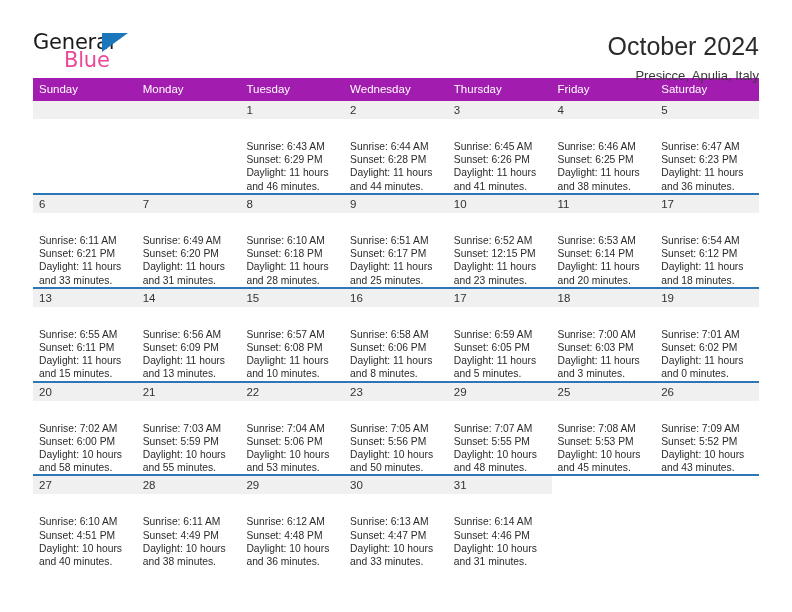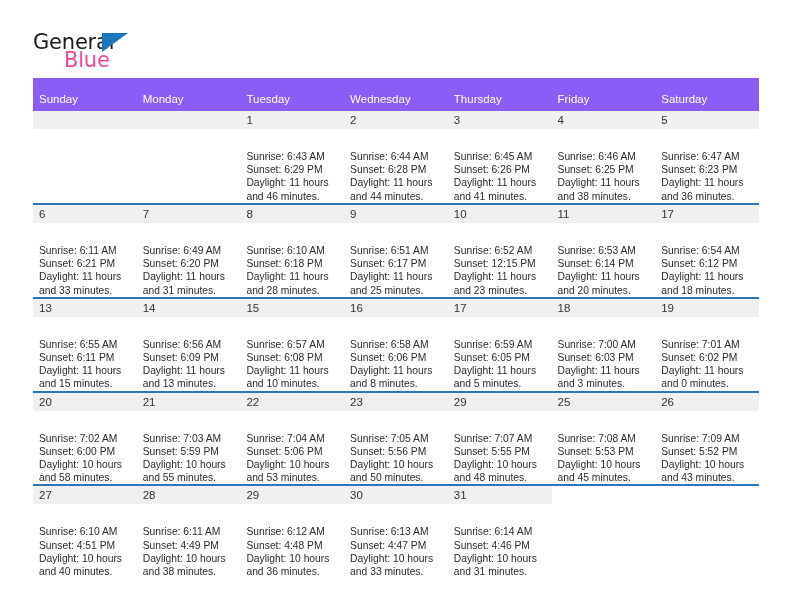--- a/index.html
+++ b/index.html
@@ -81,26 +81,26 @@
 
   
   .calendar {
     width: 726px;
     border-collapse: collapse;
     table-layout: fixed;
     margin-top: 6px;
   }
 
   .calendar th {
-    background: #8b5cf6;
+    background: #a21caf;
     color: #ffffff;
     font-size: 11.5px;
     font-weight: normal;
     text-align: left;
-    padding: 15px 0 6px 6px;
+    padding: 5px 0 6px 6px;
     height: 22px;
   }
 
   .calendar td {
     vertical-align: top;
     padding: 0;
     width: 103.7px;
     height: 93px;
     border-top: 2px solid #2d76b8;
   }
@@ -132,20 +132,24 @@
 <div class="page">
 
   <div class="header">
 
     <div class="logo">
       <span class="logo-general">General</span>
       <span class="logo-triangle"></span>
       <span class="logo-blue">Blue</span>
     </div>
 
+    <div class="titles">
+      <div class="month-title">October 2024</div>
+      <div class="location">Presicce, Apulia, Italy</div>
+    </div>
 
   </div>
 
   <table class="calendar">
     <thead>
       <tr>
         <th>Sunday</th>
         <th>Monday</th>
         <th>Tuesday</th>
         <th>Wednesday</th>

